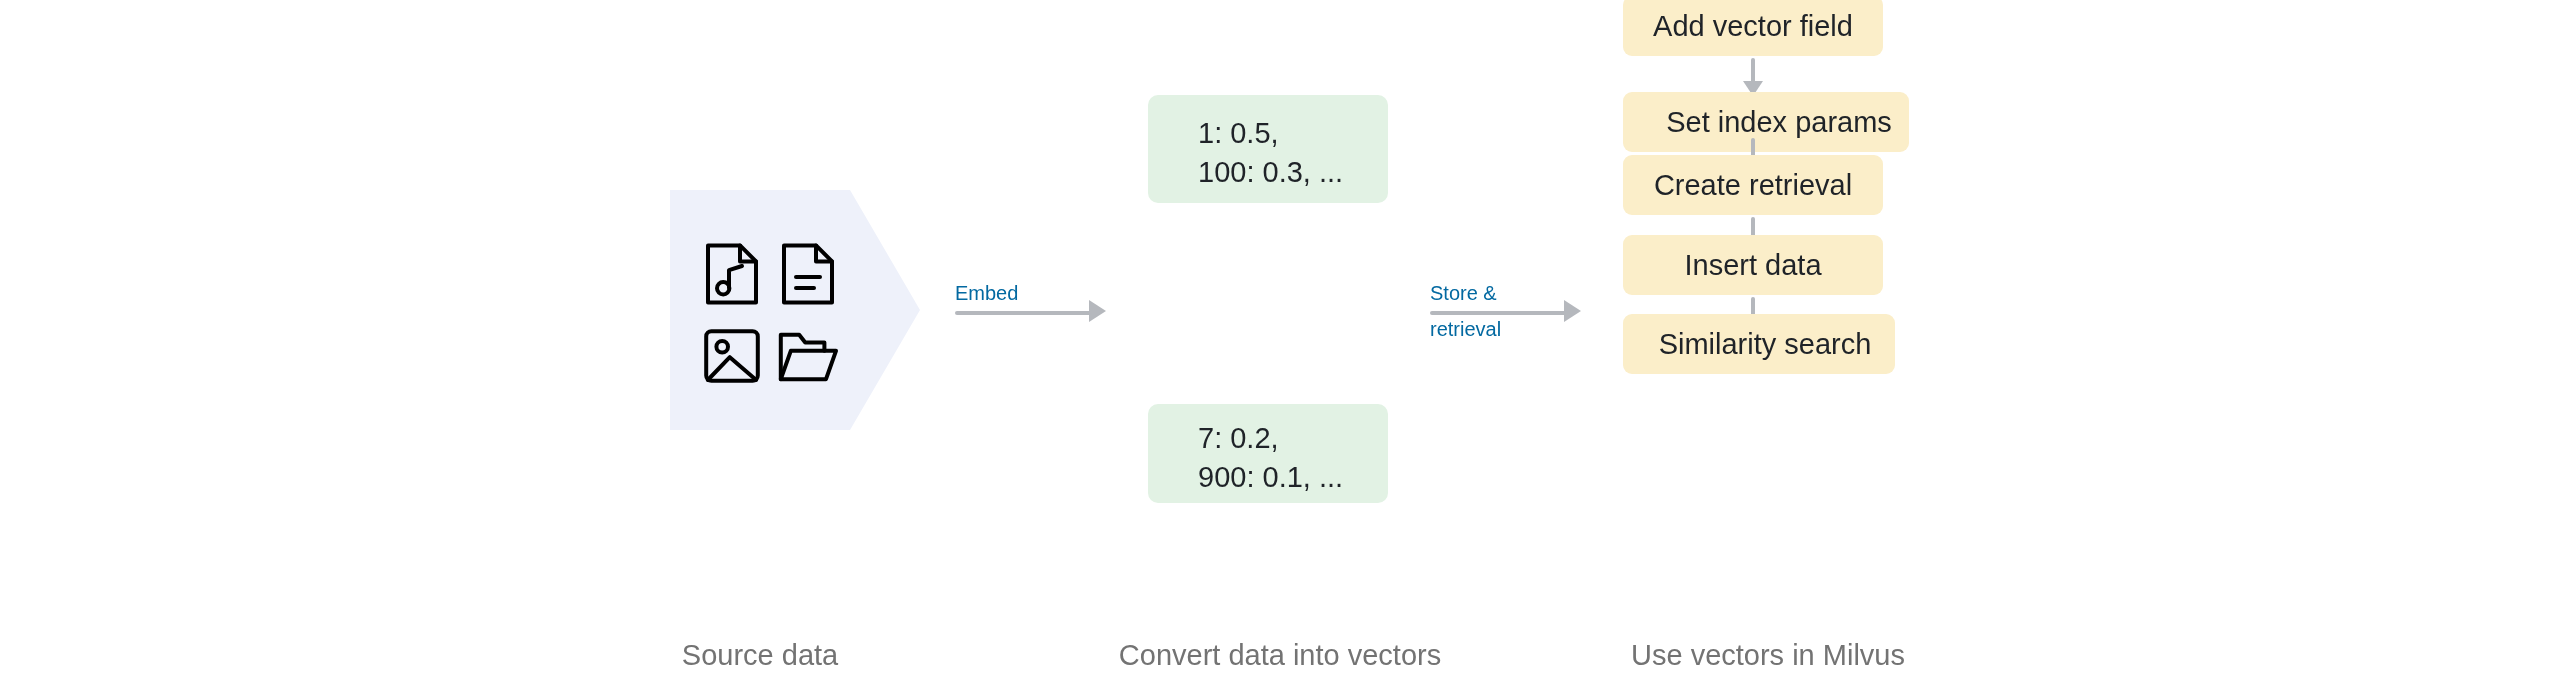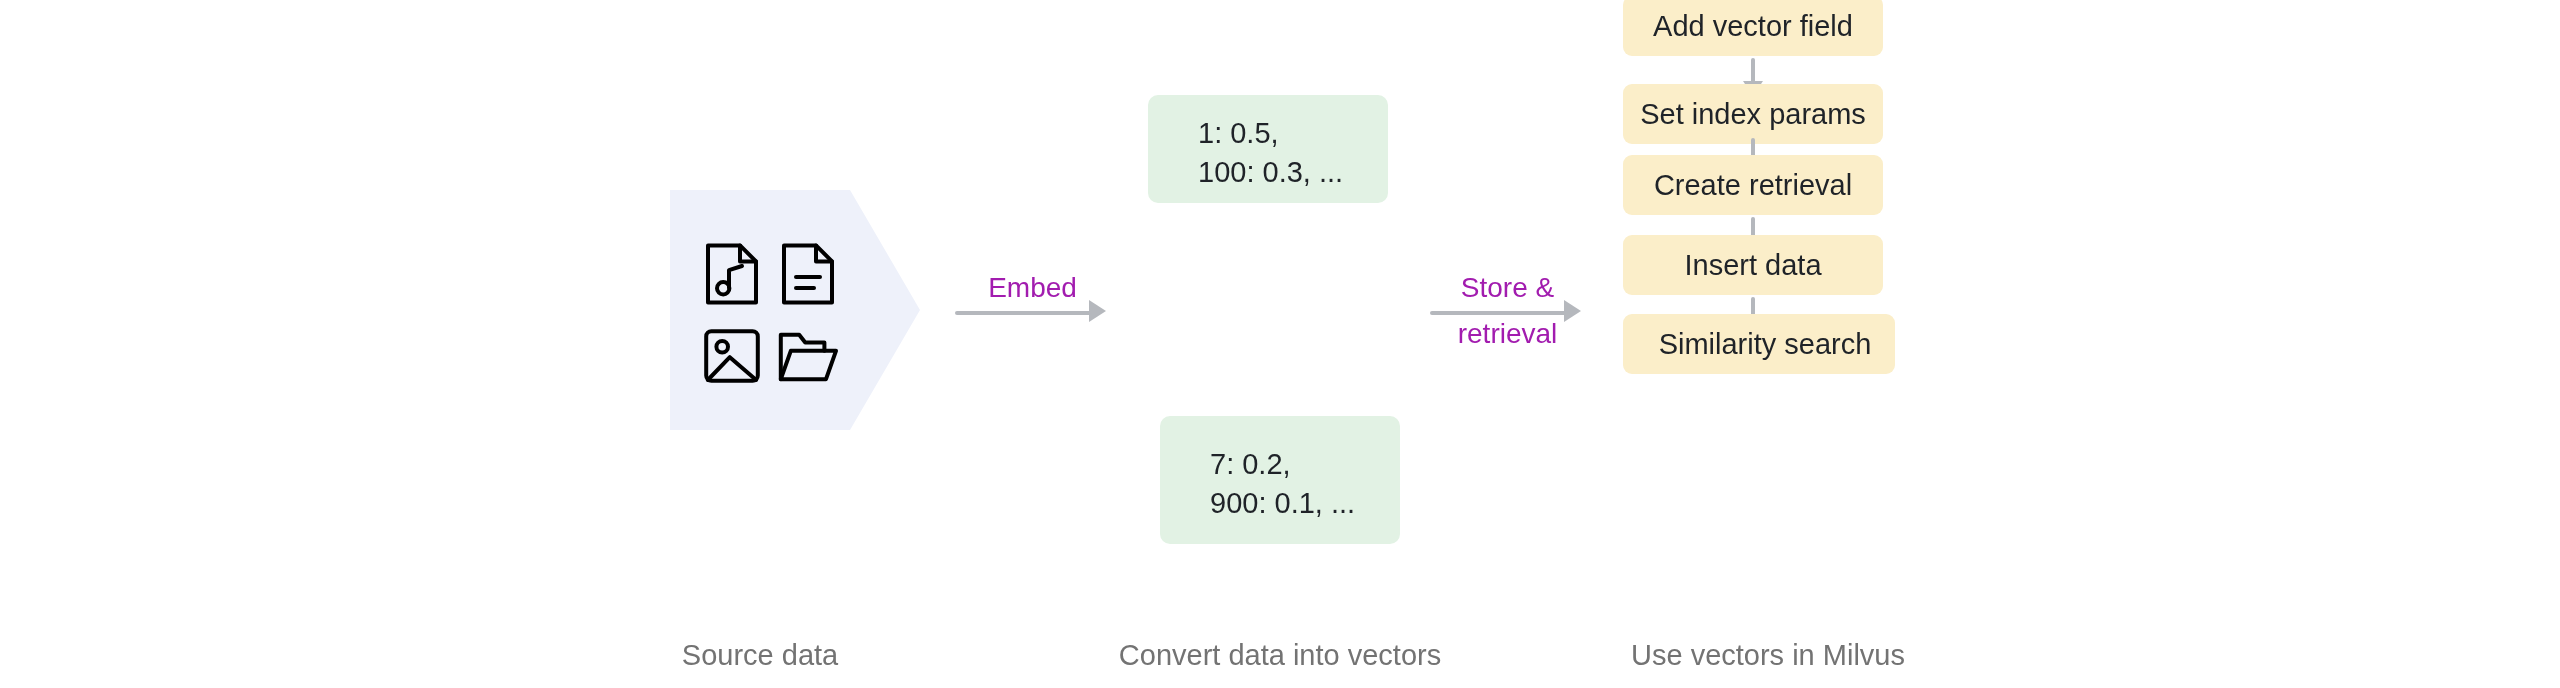--- a/index.html
+++ b/index.html
@@ -66,23 +66,23 @@
     width: 0;
     height: 0;
     border-top: 11px solid transparent;
     border-bottom: 11px solid transparent;
     border-left: 17px solid #b5b8bd;
     transform: translateY(-50%);
   }
   .harrow .lab {
     position: absolute;
     width: 100%;
-    text-align: center;
-    font-size: 28px;
-    color: #a21caf;
+    text-align: left;
+    font-size: 20px;
+    color: #0369a1;
     line-height: 1.22;
     white-space: nowrap;
   }
   .harrow .lab.above { bottom: 50%; margin-bottom: 6px; }
   .harrow .lab.below { top: 50%; margin-top: 6px; }
 
   #arrow-embed { left: 955px; top: 286px; width: 155px; height: 50px; }
   #arrow-store { left: 1430px; top: 286px; width: 155px; height: 50px; }
 
   
@@ -205,39 +205,39 @@
     <div class="head" style="left:134px;"></div>
     <div class="lab above">Embed</div>
   </div>
 
   <div class="vec-chip" style="top:95px;height:108px;">
     <div class="ln">1: 0.5,</div>
     <div class="ln">100: 0.3, ...</div>
   </div>
 
 
-  <div class="vec-chip" style="top:416px;height:128px;margin-left:12px;">
+  <div class="vec-chip" style="top:404px;height:99px;">
     <div class="ln">7: 0.2,</div>
     <div class="ln">900: 0.1, ...</div>
   </div>
 
   <div class="harrow" id="arrow-store">
     <div class="line" style="width:138px;"></div>
     <div class="head" style="left:134px;"></div>
     <div class="lab above">Store &amp;</div>
     <div class="lab below">retrieval</div>
   </div>
 
   <div class="step-box" style="top:-4px;">Add vector field</div>
   <div class="varrow" style="top:58px;height:38px;">
     <div class="vline" style="height:26px;"></div>
       <div class="vhead"></div>
   </div>
 
-  <div class="step-box" style="top:84px;">Set index params</div>
+  <div class="step-box" style="top:92px;padding-left:26px;">Set index params</div>
   <div class="varrow" style="top:138px;height:38px;">
     <div class="vline" style="height:26px;"></div>
       <div class="vhead"></div>
   </div>
 
   <div class="step-box" style="top:155px;">Create retrieval</div>
   <div class="varrow" style="top:217px;height:38px;">
     <div class="vline" style="height:26px;"></div>
       <div class="vhead"></div>
   </div>

